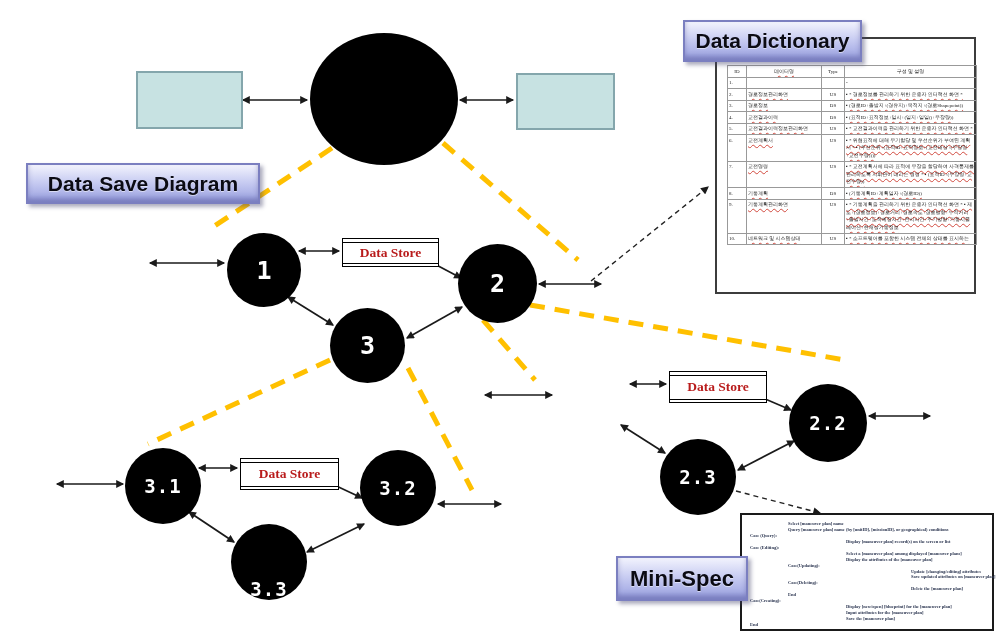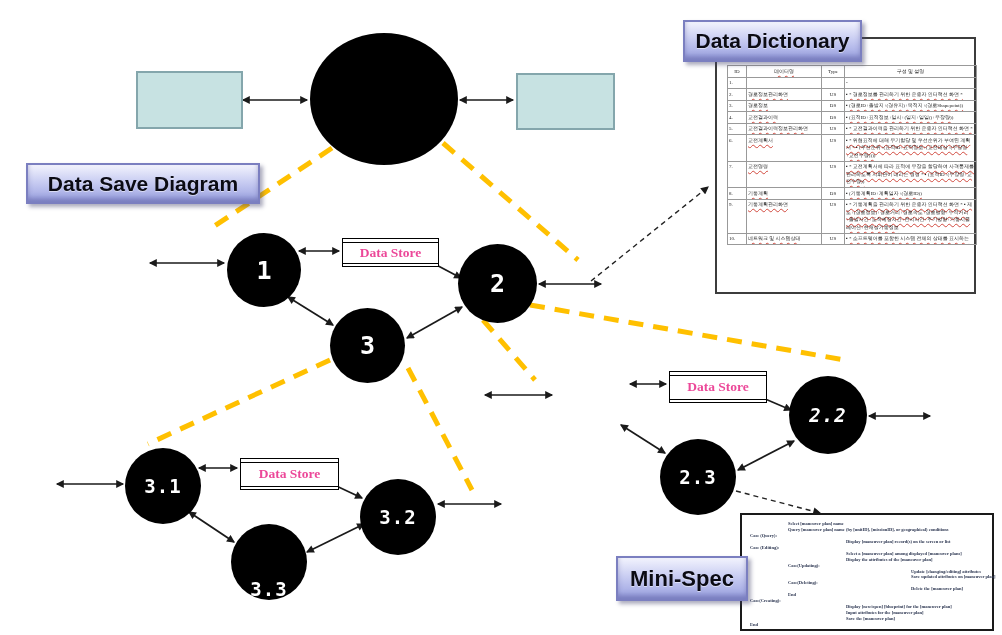--- a/index.html
+++ b/index.html
@@ -14,21 +14,21 @@
   .flow{stroke:#1a1a1a;stroke-width:1.7;fill:none;}
   .dashb{stroke:#222;stroke-width:1.4;fill:none;stroke-dasharray:5 4;}
   .golddash{stroke:var(--gold);stroke-width:5;fill:none;stroke-dasharray:15 10;stroke-linecap:butt;}
   .proc{position:absolute;background:#000;border-radius:50%;color:#fff;z-index:2;
         display:flex;align-items:center;justify-content:center;
         font-family:"DejaVu Sans Mono",monospace;font-weight:bold;}
   .proc.big{font-size:25px;} .proc.sub{font-size:19px;letter-spacing:1px;}
   .entity{position:absolute;background:var(--entity-fill);border:2px solid var(--entity-border);z-index:2;}
   .ds{position:absolute;background:#fff;border:1.3px solid #000;z-index:3;
       display:flex;align-items:center;justify-content:center;
-      font-family:"Liberation Serif",serif;font-weight:bold;font-size:13.5px;color:#ec4899;}
+      font-family:"Liberation Serif",serif;font-weight:bold;font-size:13.5px;color:#b91c1c;}
   .ds::before{content:"";position:absolute;left:0;right:0;top:2.5px;border-top:1.4px solid #000;}
   .ds::after{content:"";position:absolute;left:0;right:0;bottom:2.5px;border-top:1.4px solid #000;}
   .tag{position:absolute;z-index:6;display:flex;align-items:center;justify-content:center;
        background:linear-gradient(180deg,var(--tag-top) 0%,var(--tag-mid) 45%,var(--tag-bot) 100%);
        border:2px solid var(--tag-border);
        box-shadow:3px 3px 4px rgba(70,70,110,.45), inset 0 -4px 5px rgba(60,60,130,.35);
        font-weight:bold;color:#0b0b14;text-shadow:0 1px 0 rgba(255,255,255,.5);}
   .doc{position:absolute;background:#fff;border:2.5px solid #3c3c3c;z-index:4;}
   
   #dd-table{position:absolute;left:10px;top:26px;width:237px;border-collapse:collapse;
@@ -106,30 +106,30 @@
     </div>
   <div class="proc big" style="left:227px;top:233px;width:74px;height:74px;">
       <span>1</span>
     </div>
   <div class="proc big" style="left:458px;top:244px;width:79px;height:79px;">
       <span>2</span>
     </div>
   <div class="proc big" style="left:330px;top:308px;width:75px;height:75px;">
       <span>3</span>
     </div>
-  <div class="proc sub" style="left:789px;top:376px;width:78px;height:78px;font-style:italic;">
+  <div class="proc sub" style="left:789px;top:384px;width:78px;height:78px;">
       <span>2.2</span>
     </div>
   <div class="proc sub" style="left:660px;top:439px;width:76px;height:76px;">
       <span>2.3</span>
     </div>
   <div class="proc sub" style="left:125px;top:448px;width:76px;height:76px;">
       <span>3.1</span>
     </div>
-  <div class="proc sub" style="left:360px;top:479px;width:76px;height:76px;">
+  <div class="proc sub" style="left:360px;top:450px;width:76px;height:76px;">
       <span>3.2</span>
     </div>
   <div class="proc sub" style="left:231px;top:524px;width:76px;height:76px;align-items:flex-end;">
       <span>3.3</span>
     </div>
 
   <div class="ds" style="left:342px;top:238px;width:95px;height:27px;">
       <span>Data Store</span>
     </div>
   <div class="ds" style="left:669px;top:371px;width:96px;height:30px;">

